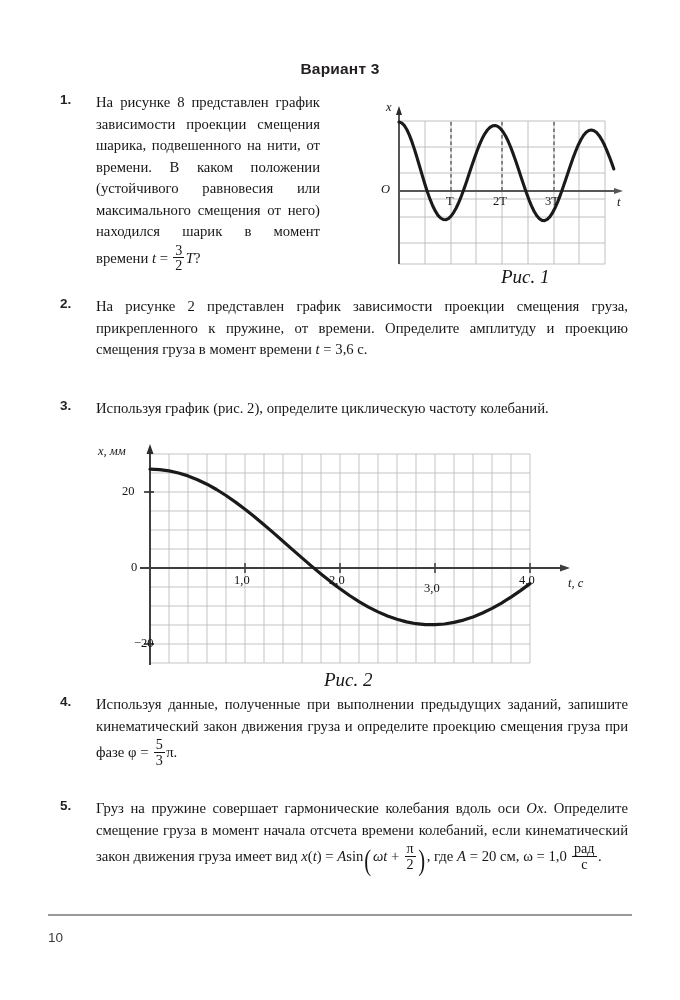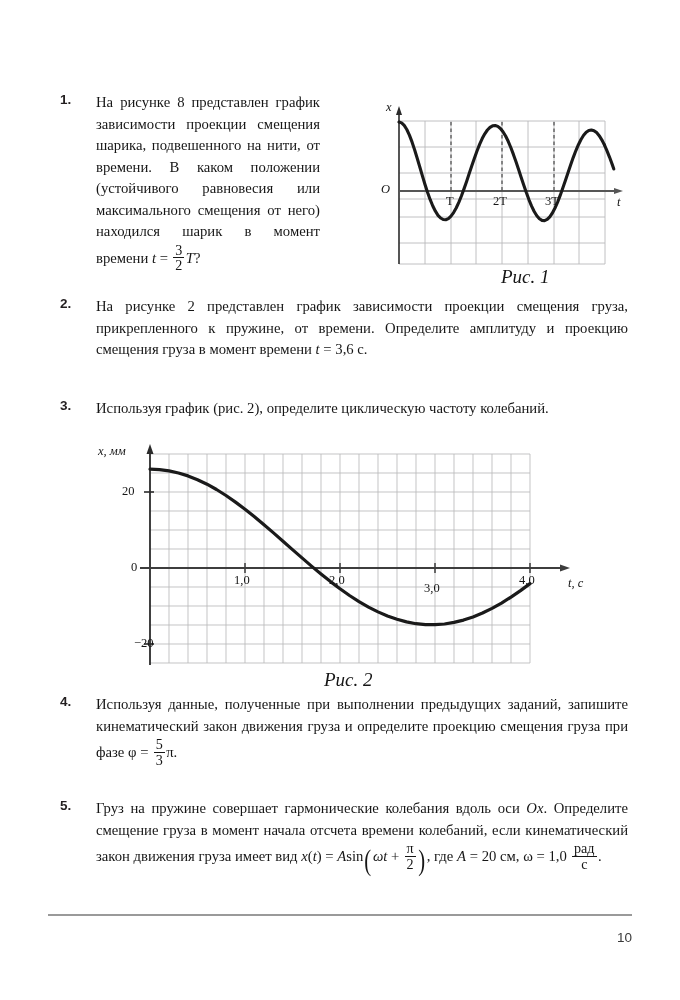--- a/index.html
+++ b/index.html
@@ -57,30 +57,31 @@
   .axlabel.it{font-style:italic;}
   .ticklabel{
     position:absolute;font-size:12.5px;white-space:nowrap;color:#161616;
     font-family:"Liberation Serif","DejaVu Serif",serif;
   }
 
   
   .footrule{position:absolute;left:48px;right:48px;top:914px;height:1.6px;background:#9a9a9a;}
   .footer{
     position:absolute;left:48px;right:48px;top:925px;height:24px;
-    display:flex;align-items:center;justify-content:flex-end;
+    display:flex;align-items:center;justify-content:flex-start;
     font-family:"Liberation Sans","DejaVu Sans",sans-serif;
     font-size:13.5px;color:#3a3a3a;
   }
 </style>
 </head>
 <body>
 
 <div class="page">
 
+  <div class="variant-title">Вариант 3</div>
 
   <div class="problem" style="left:60px;top:92px;width:260px;">
     <span class="pnum">1.</span>
     <div class="ptext">
       <span>На рисунке 8 представлен график зависимости проекции смещения шарика, подвешенного на нити, от времени. В каком положении (устойчивого равновесия или максимального смещения от него) находился шарик в момент времени </span><i class="mi">t</i><span> = </span><span class="frac"><span class="num">3</span><span class="den">2</span></span><i class="mi">T</i><span>?</span>
     </div>
   </div>
 
   <div class="fig" style="left:376px;top:100px;width:250px;height:185px;">
     <svg width="250" height="185" viewBox="0 0 250 185">

